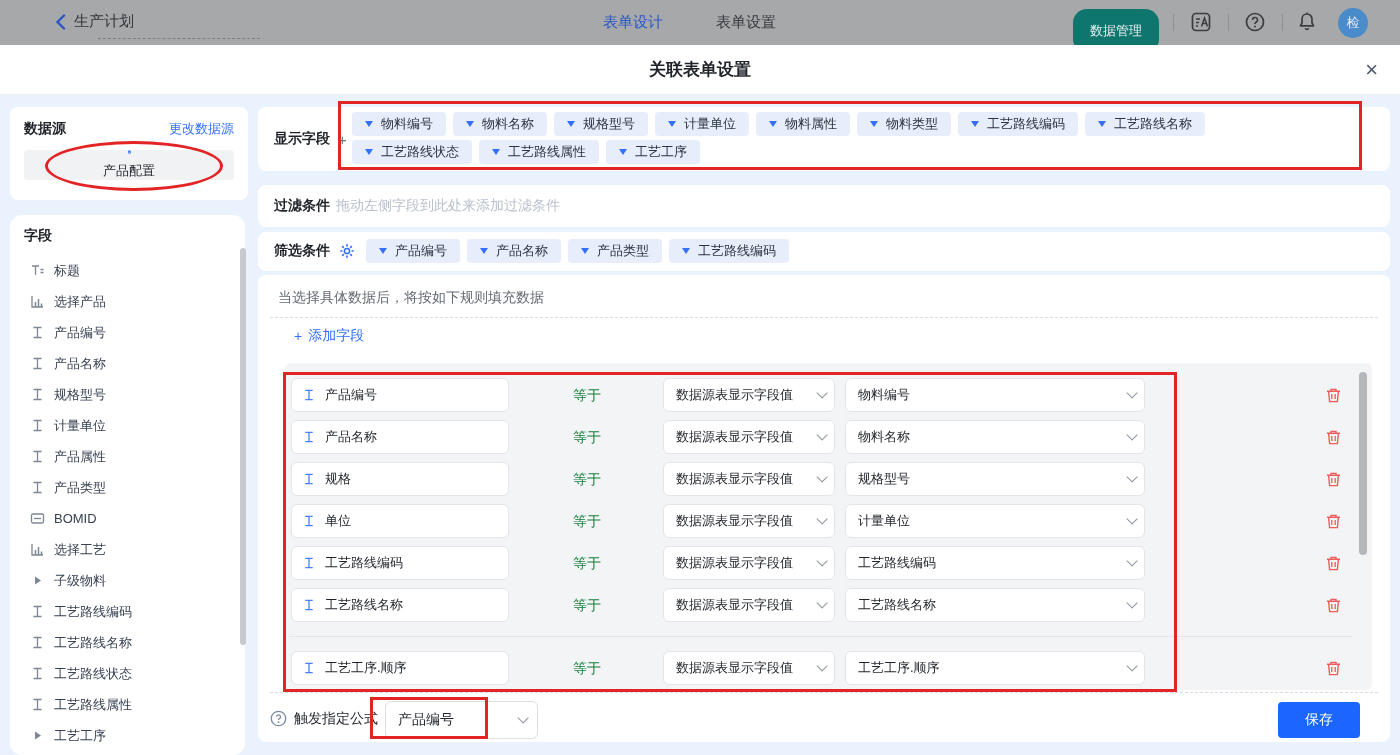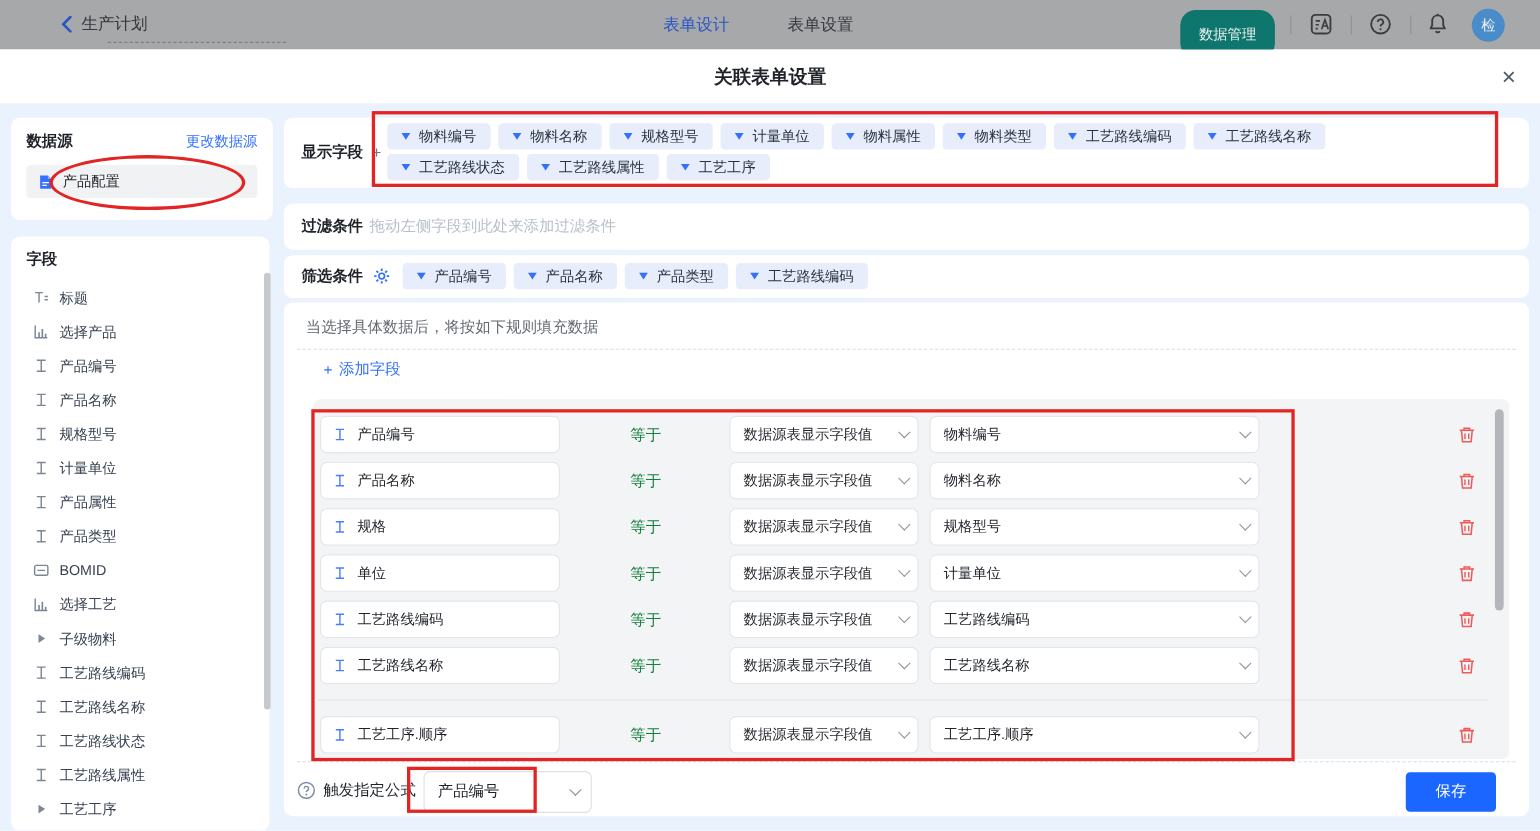--- a/index.html
+++ b/index.html
@@ -26,23 +26,23 @@
   .modal-close { position:absolute; right:22px; top:10px; font-size:22px; color:#4e5969; cursor:pointer; line-height:30px; }
   .modal-body { position:absolute; left:0; top:95px; width:1400px; height:660px; background:#eaf2fd; }
 
   .card { position:absolute; background:#fff; border-radius:8px; }
 
   
   .ds-card { left:10px; top:12px; width:238px; height:93px; padding:13px 14px; }
   .ds-head { display:flex; justify-content:space-between; align-items:center; }
   .ds-title { font-size:14px; font-weight:700; color:#1f2329; }
   .ds-link { font-size:13px; color:#3370ff; cursor:pointer; }
-  .ds-item { margin-top:12px; height:30px; background:#f1f2f4; border-radius:4px; display:flex; align-items:center; gap:8px; padding:0 10px; font-size:13px; color:#1f2329; cursor:pointer; }
-
-  .fields-card { left:10px; top:120px; width:235px; height:540px; padding:12px 14px; }
+  .ds-item { margin-top:12px; height:30px; background:#f1f2f4; border-radius:4px; display:flex; align-items:center; gap:8px; padding:0 10px; font-size:13px; color:#1f2329; cursor:pointer;flex-direction:column; }
+
+  .fields-card { left:10px; top:120px; width:235px; height:540px; padding:12px 14px;border-radius:12px; }
   .fields-title { font-size:14px; font-weight:700; color:#1f2329; margin-bottom:10px; }
   .field-list { position:relative; }
   .field-item { height:31px; display:flex; align-items:center; gap:9px; padding-left:6px; font-size:13px; color:#374151; cursor:grab; }
   .field-item .fi { display:none; width:15px; height:15px; flex:0 0 15px; }
   .field-item.ic-title .fi-title { display:block; }
   .field-item.ic-chart .fi-chart { display:block; }
   .field-item.ic-text  .fi-text  { display:block; }
   .field-item.ic-card  .fi-card  { display:block; }
   .field-item.ic-arrow .fi-arrow { display:block; }
   .side-scroll { position:absolute; left:240px; top:153px; width:6px; height:397px; background:#c7c9cd; border-radius:3px; cursor:pointer; }

